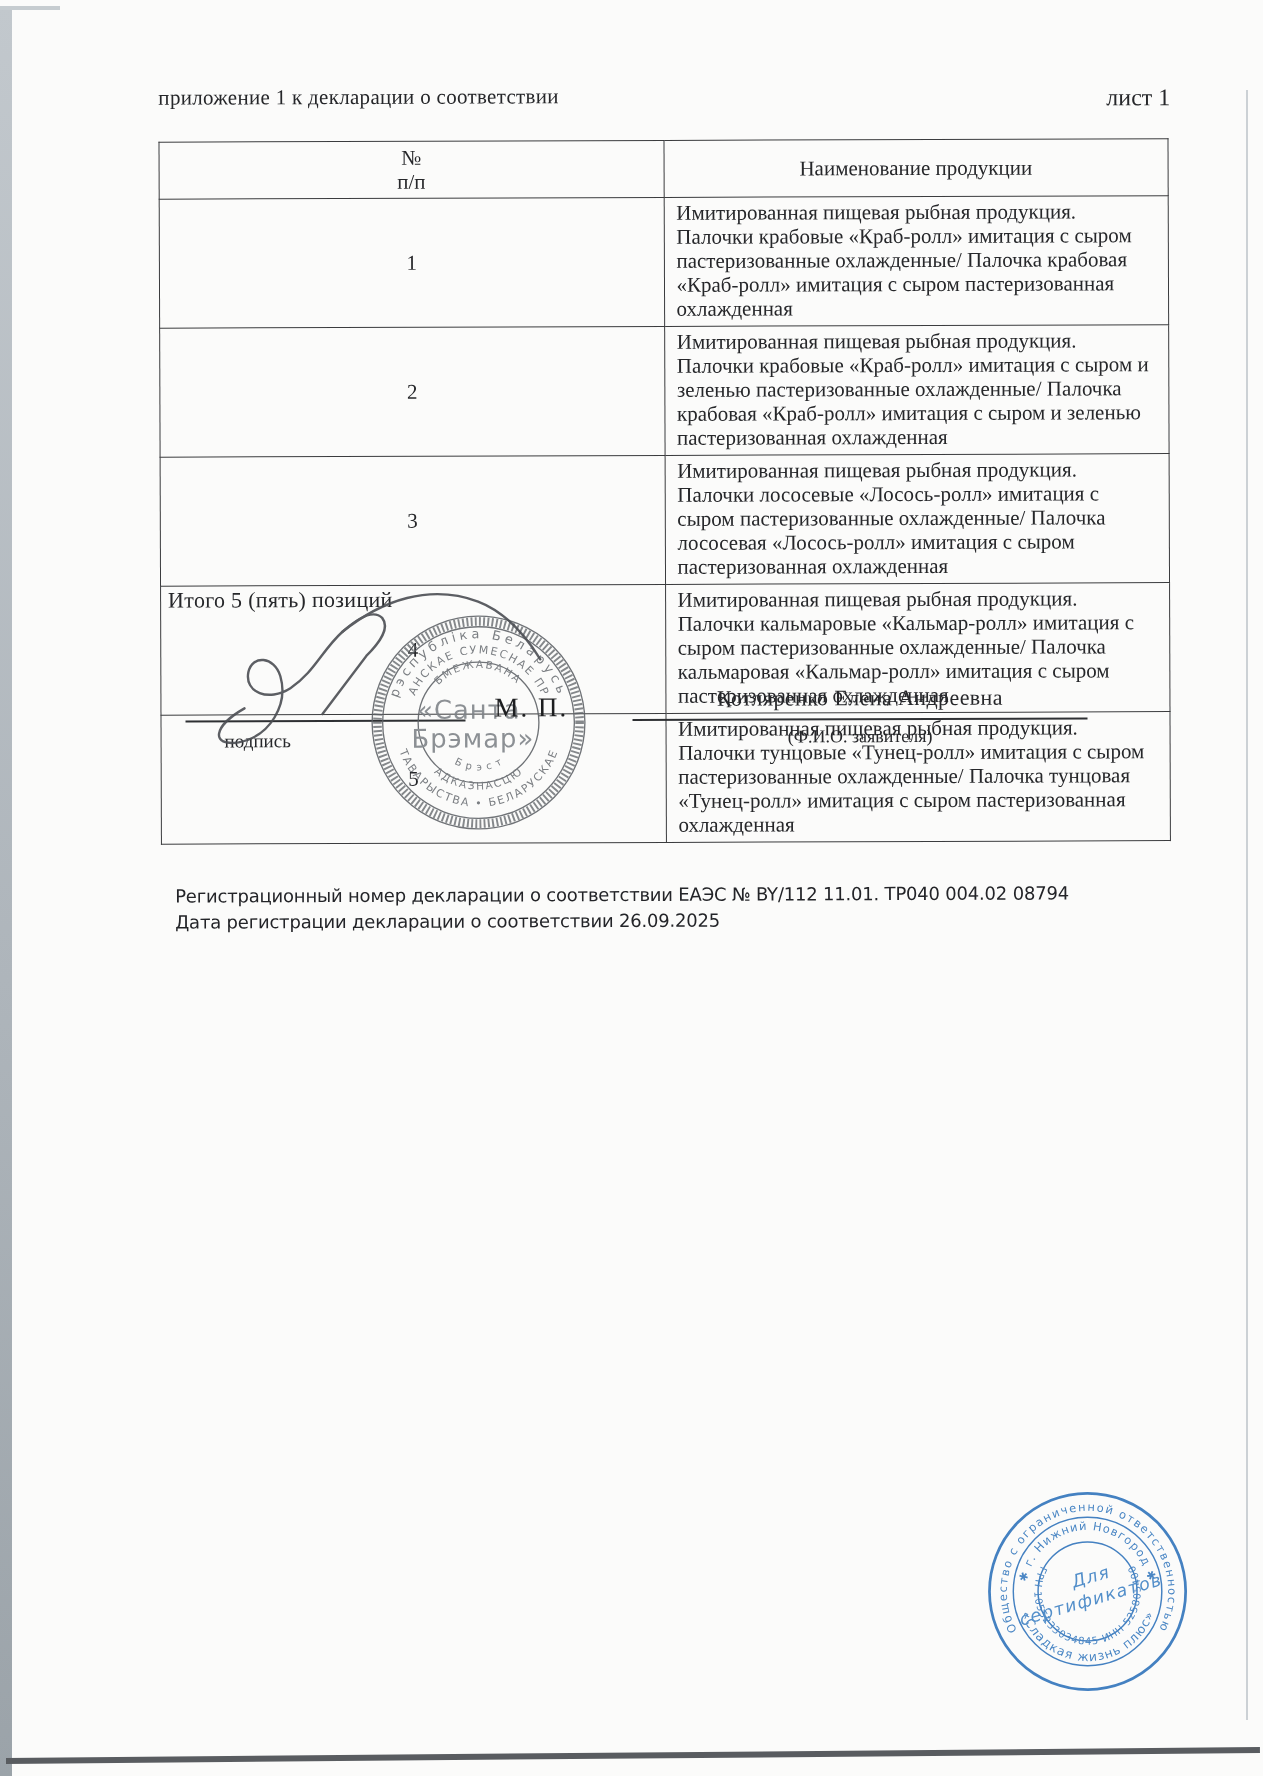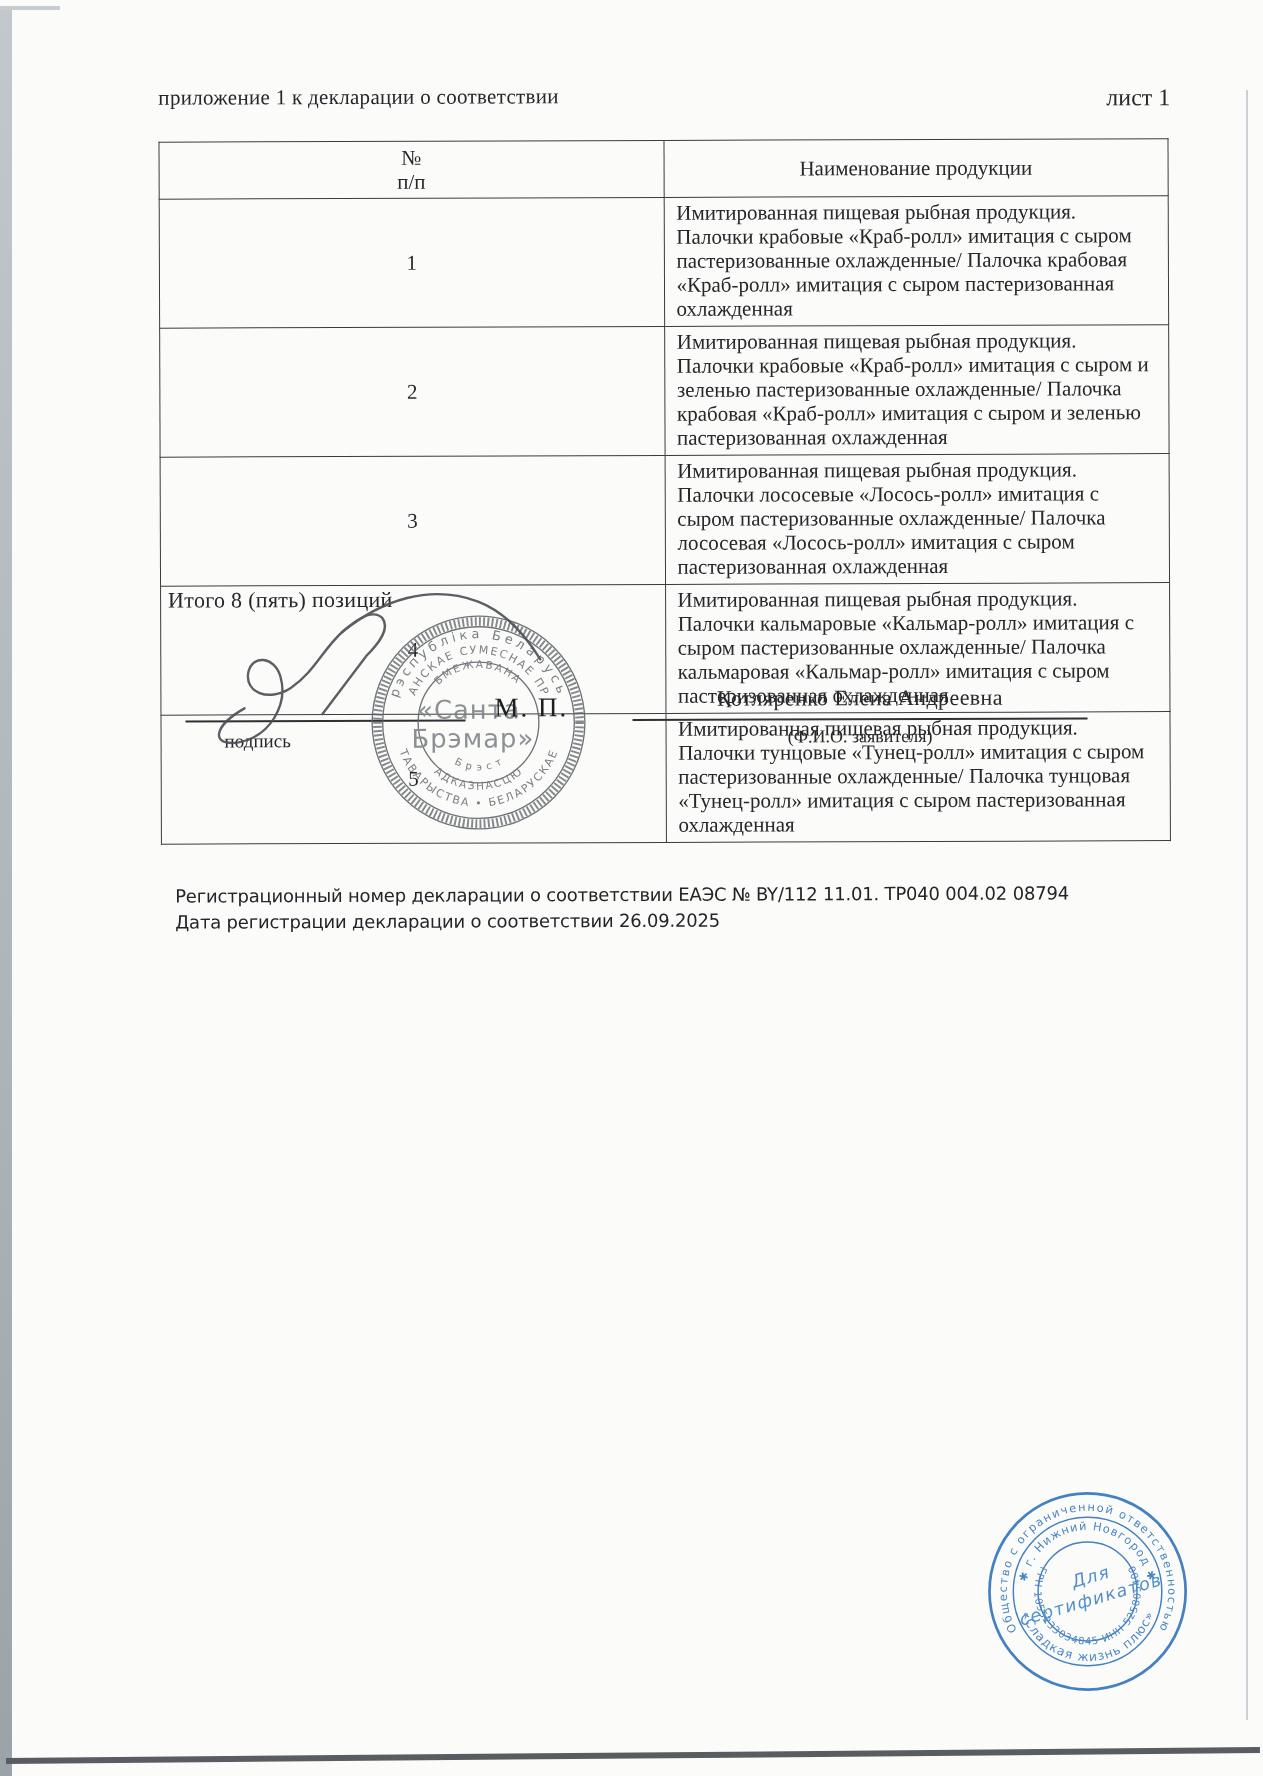--- a/index.html
+++ b/index.html
@@ -99,21 +99,21 @@
       <td class="num">4</td>
       <td class="name">Имитированная пищевая рыбная продукция. Палочки кальмаровые «Кальмар-ролл» имитация с сыром пастеризованные охлажденные/ Палочка кальмаровая «Кальмар-ролл» имитация с сыром пастеризованная охлажденная</td>
     </tr>
     <tr>
       <td class="num">5</td>
       <td class="name">Имитированная пищевая рыбная продукция. Палочки тунцовые «Тунец-ролл» имитация с сыром пастеризованные охлажденные/ Палочка тунцовая «Тунец-ролл» имитация с сыром пастеризованная охлажденная</td>
     </tr>
   </tbody>
     </table>
 
-  <div class="totals">Итого 8 (пять) позиций</div>
+  <div class="totals">Итого 5 (пять) позиций</div>
 
   <div class="sig-line"></div>
   <div class="sig-caption">подпись</div>
 
   <svg class="sig-squiggle" width="380" height="190" viewBox="0 0 380 190">
     <g fill="none" stroke="#4b4e53" stroke-width="2.4" stroke-linecap="round" opacity="0.9">
       <path d="M72,132 C40,150 38,170 66,166 C98,160 116,128 108,100 C102,80 80,78 76,96 C72,116 96,126 118,112 C142,96 150,74 170,56 C188,40 202,34 210,42 C218,52 208,66 194,80 L150,138"></path>
       <path d="M170,56 C210,24 258,8 306,26 C332,36 352,58 368,84"></path>
     </g>
   </svg>

